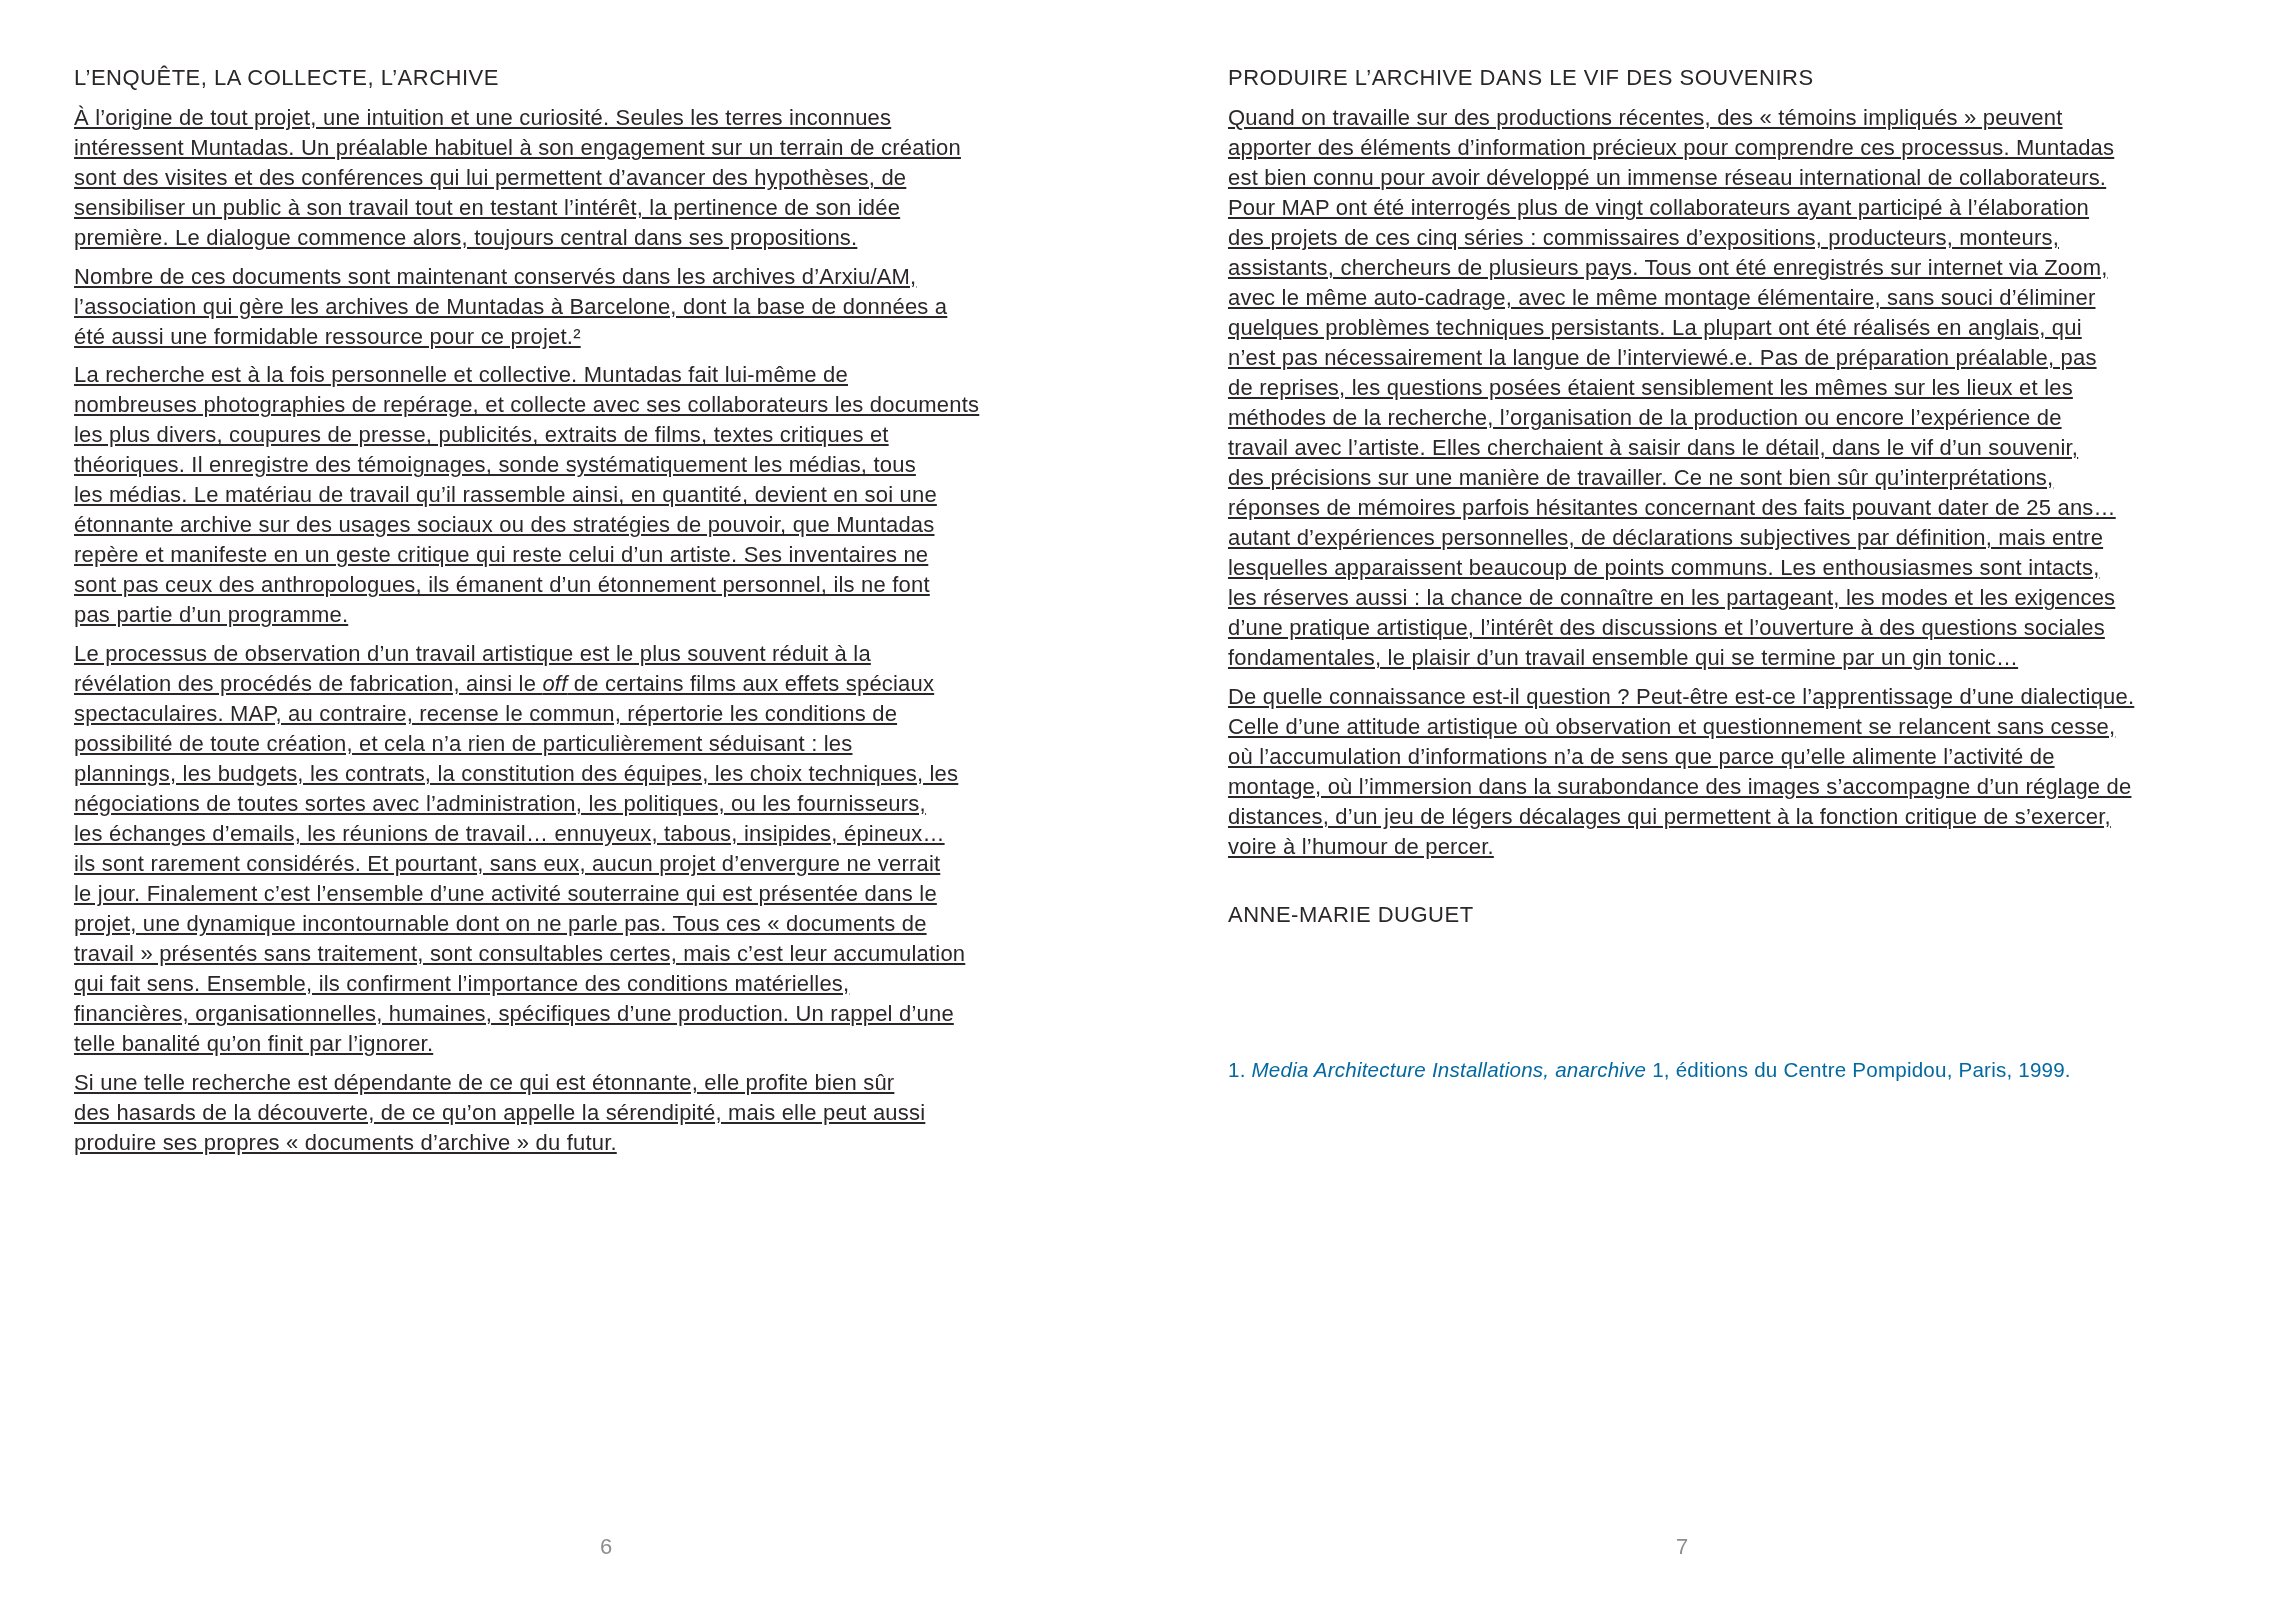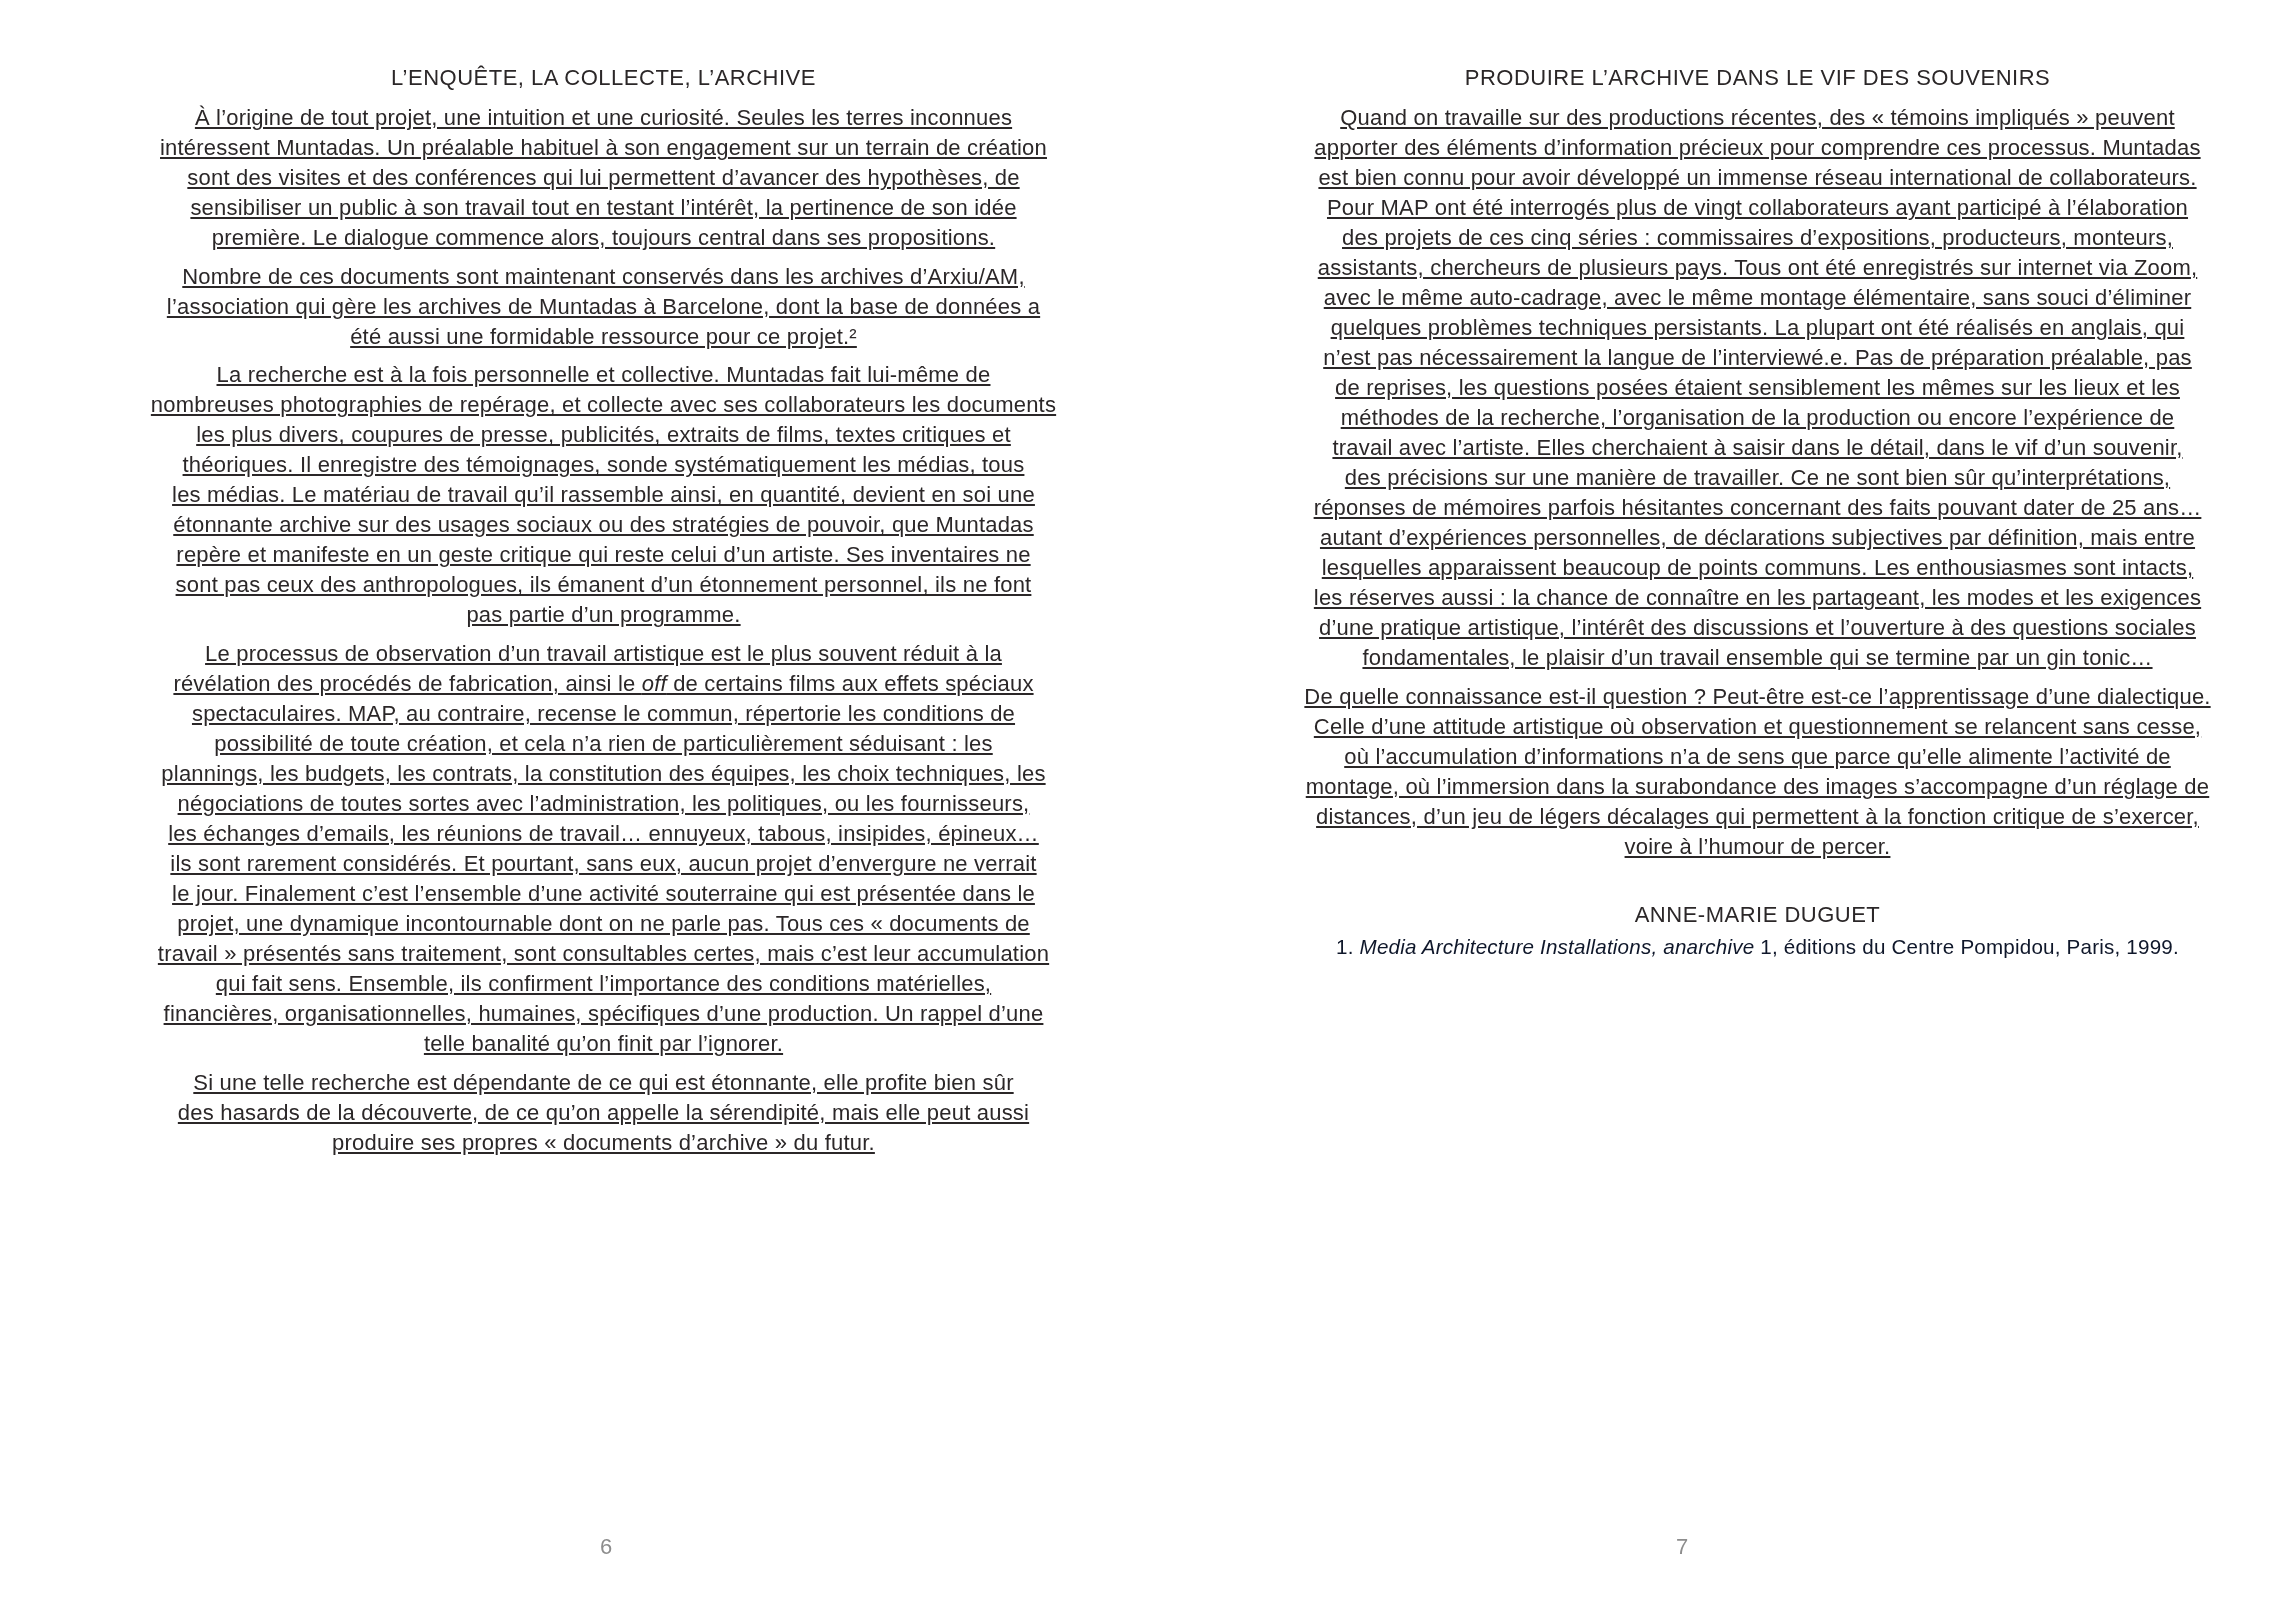--- a/index.html
+++ b/index.html
@@ -1,15 +1,15 @@
 <!DOCTYPE html>
 <html style="font-size:13.7px"><head>
 <meta charset="utf-8">
 <style>
-  * { margin: 0; padding: 0; box-sizing: border-box; text-align: center; }
+  * { margin: 0; padding: 0; box-sizing: border-box; }
   html, body {
     width: 2295px; height: 1621px;
     background: #ffffff;
     overflow: hidden;
     font-family: "Liberation Sans", "DejaVu Sans", sans-serif;
   }
   .spread { position: relative; width: 2295px; height: 1621px; background: #ffffff; }
   .page { position: absolute; top: 63px; width: 1059px; color: #2b2728; }
   .page-left  { left: 74px; }
   .page-right { left: 1228px; }
@@ -19,21 +19,21 @@
   }
   .para {
     font-size: 22px; font-weight: 400; line-height: 30px;
     letter-spacing: 0.2px; white-space: pre; margin: 0 0 8.6px 0; text-decoration: underline;
   }
   .para em, .footnote em { font-style: italic; }
   .signature {
     font-size: 22px; line-height: 30px; letter-spacing: 0.5px;
     margin-top: 38px; white-space: pre;
   }
-  .footnotes { color: #0f172a; }
+  .footnotes { margin-top: 123px; color: #0369a1; }
   .footnote {
     font-size: 20.6px; line-height: 34px; letter-spacing: 0.2px; white-space: pre;
   }
   .page-number {
     position: absolute; font-size: 22px; line-height: 26px; color: #8d8d8d;
   }
   .page-number-left  { left: 600px;  top: 1534px; }
   .page-number-right { left: 1676px; top: 1534px; }
 </style>
 </head>

